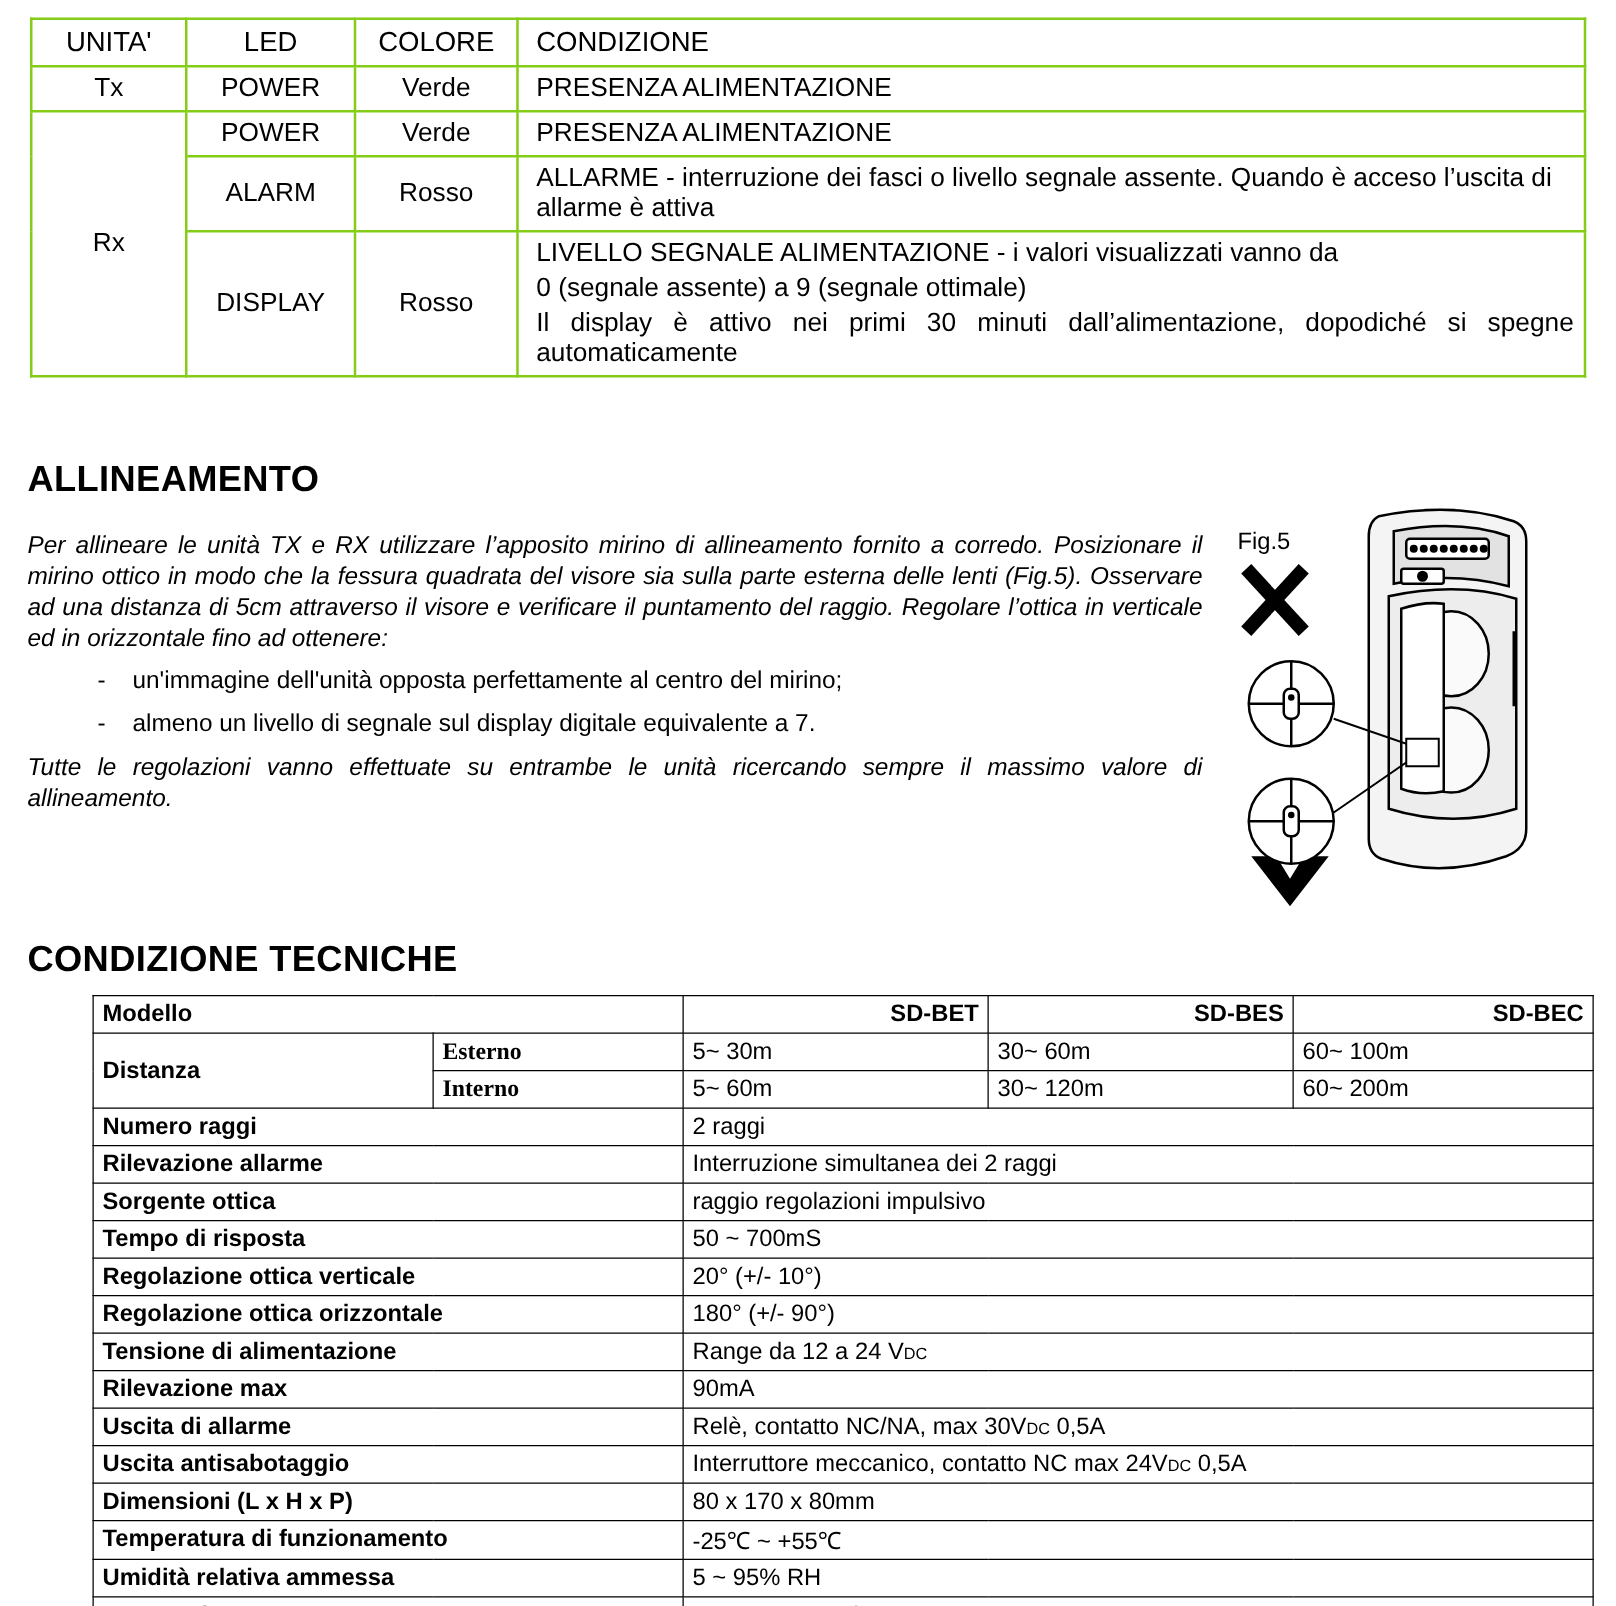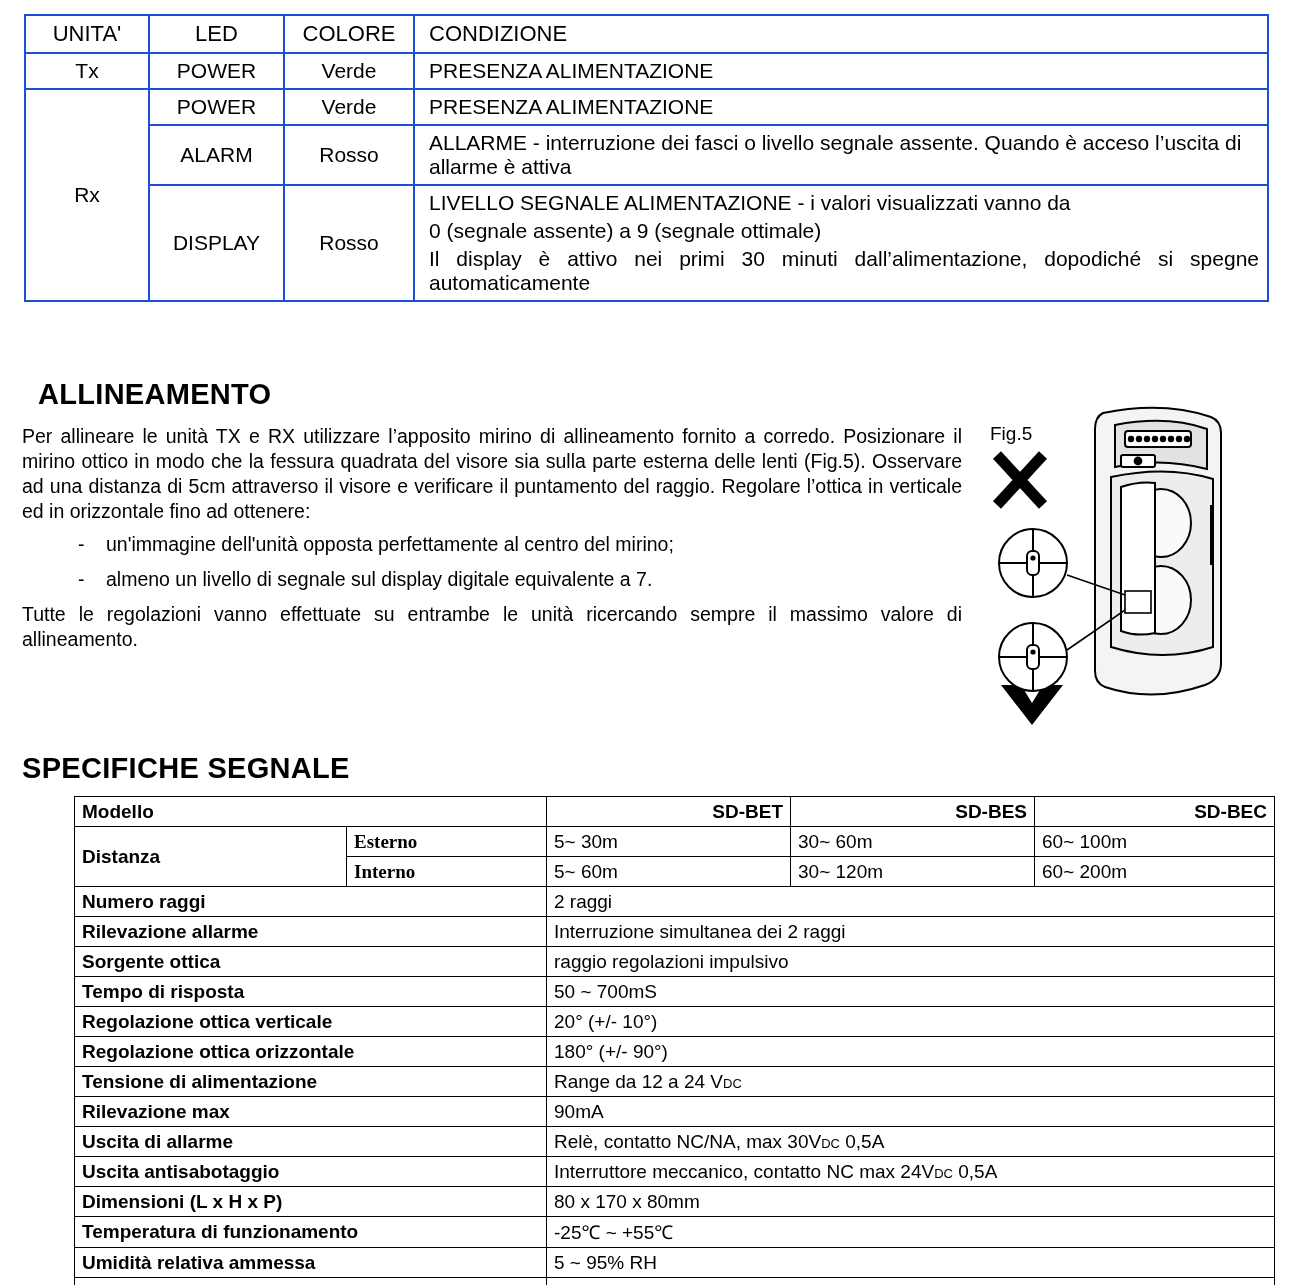--- a/index.html
+++ b/index.html
@@ -16,21 +16,21 @@
   
   .led-table{
     position:absolute;
     left:24px;
     top:14px;
     width:1245px;
     border-collapse:collapse;
     table-layout:fixed;
   }
   .led-table td, .led-table th{
-    border:2px solid #1d4ed8;
+    border:2px solid #84cc16;
     font-size:21px;
     padding:5px 8px;
     vertical-align:middle;
     font-weight:normal;
     text-align:center;
   }
   .led-table .cond{
     text-align:left;
     padding-left:14px;
   }
@@ -44,33 +44,33 @@
   .justify{text-align:justify;}
 
   
   h2.section{
     position:absolute;
     margin:0;
     font-size:29px;
     font-weight:bold;
     letter-spacing:0.3px;
   }
-  #allineamento-heading{left:22px;top:378px;margin-left:16px;}
+  #allineamento-heading{left:22px;top:368px;}
   #specifiche-heading{left:22px;top:752px;}
 
   
   .align-body{
     position:absolute;
     left:22px;
     top:424px;
     width:940px;
     font-size:19.5px;
     line-height:25px;
   }
-  .align-body p{margin:0 0 8px 0;text-align:justify;}
+  .align-body p{margin:0 0 8px 0;text-align:justify;font-style:italic;}
   .align-list{
     margin:6px 0 10px 0;
     padding:0;
     list-style:none;
   }
   .align-list li{
     margin:0 0 10px 0;
     padding-left:84px;
     position:relative;
     font-size:19.5px;
@@ -241,21 +241,21 @@
     </g>
 
     <g stroke="#000" stroke-width="1.6" fill="none">
       <path d="M92 180 L150 200 L176 200"></path>
       <path d="M92 255 L150 215 L176 215"></path>
       <rect x="150" y="196" width="26" height="22" fill="#fff" stroke="#000" stroke-width="1.6"></rect>
     </g>
   </svg>
 </div>
 
-<h2 class="section" id="specifiche-heading">SPECIFICHE SEGNALE</h2>
+<h2 class="section" id="specifiche-heading">CONDIZIONE TECNICHE</h2>
 
 <table class="spec-table">
   <colgroup>
     <col class="label-col" style="width:272px">
     <col class="sub-col" style="width:200px">
     <col class="c-bet">
       <col class="c-bes">
       <col class="c-bec">
   </colgroup>
   <tbody>

